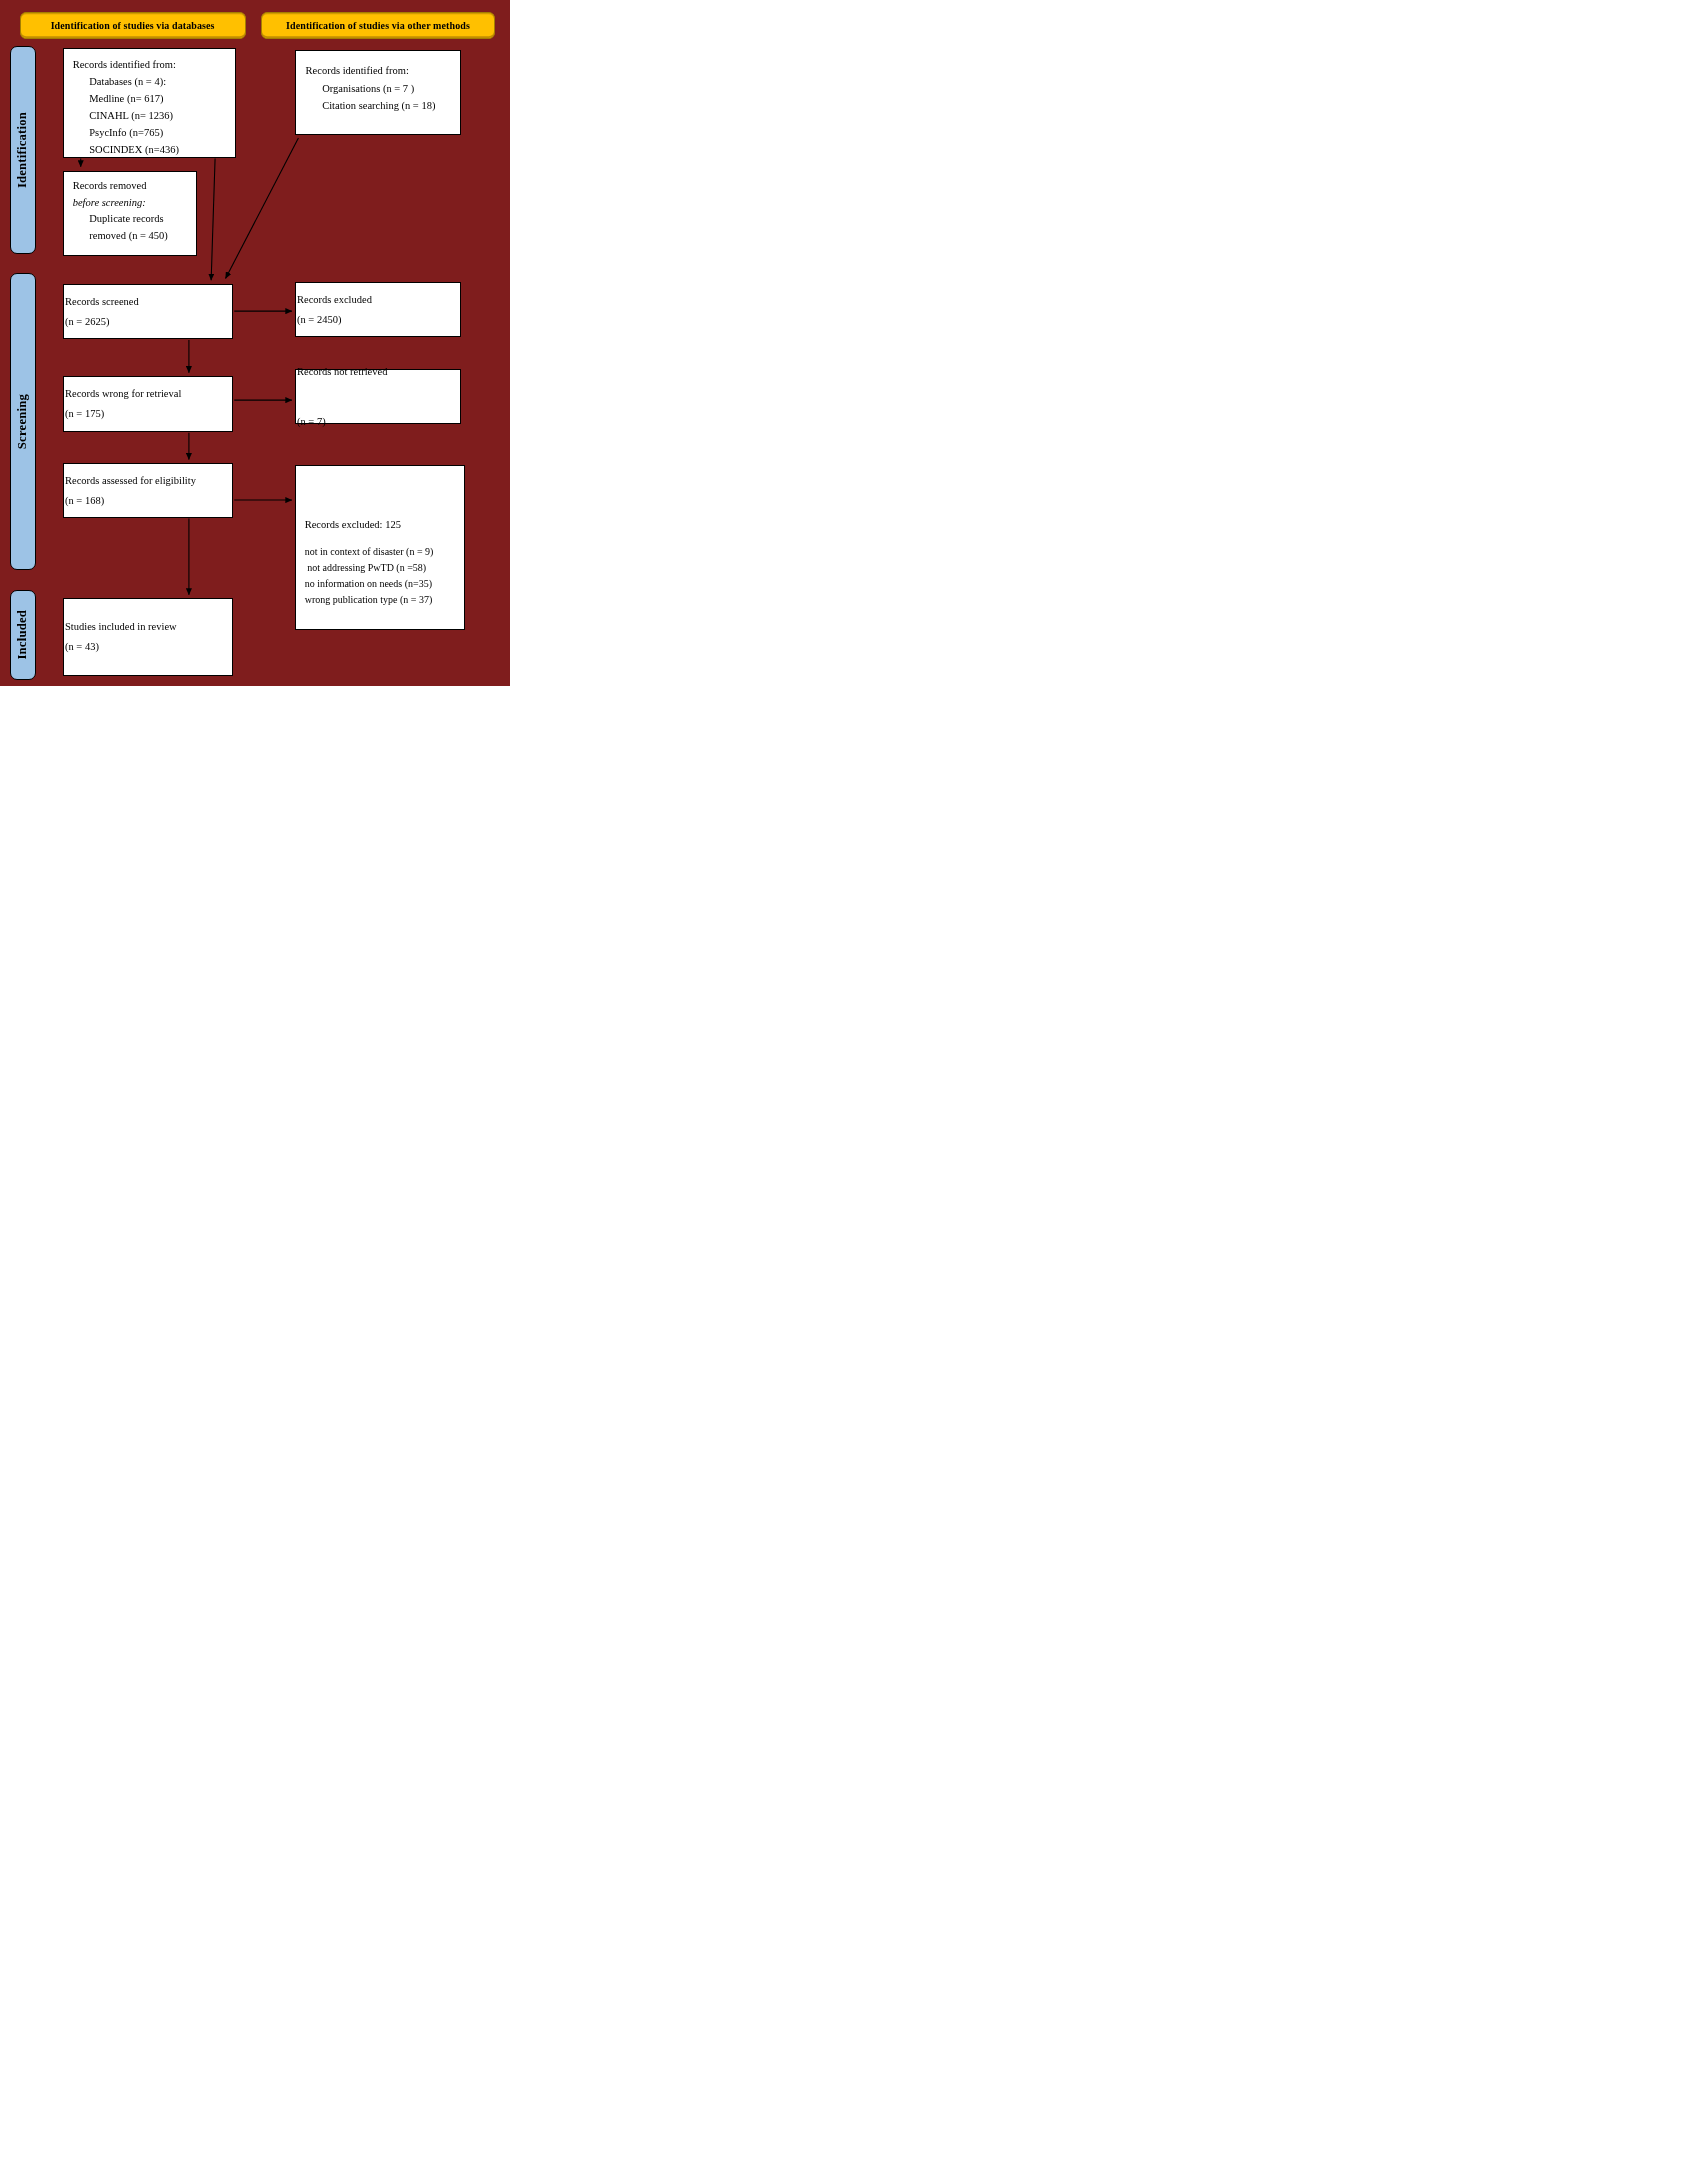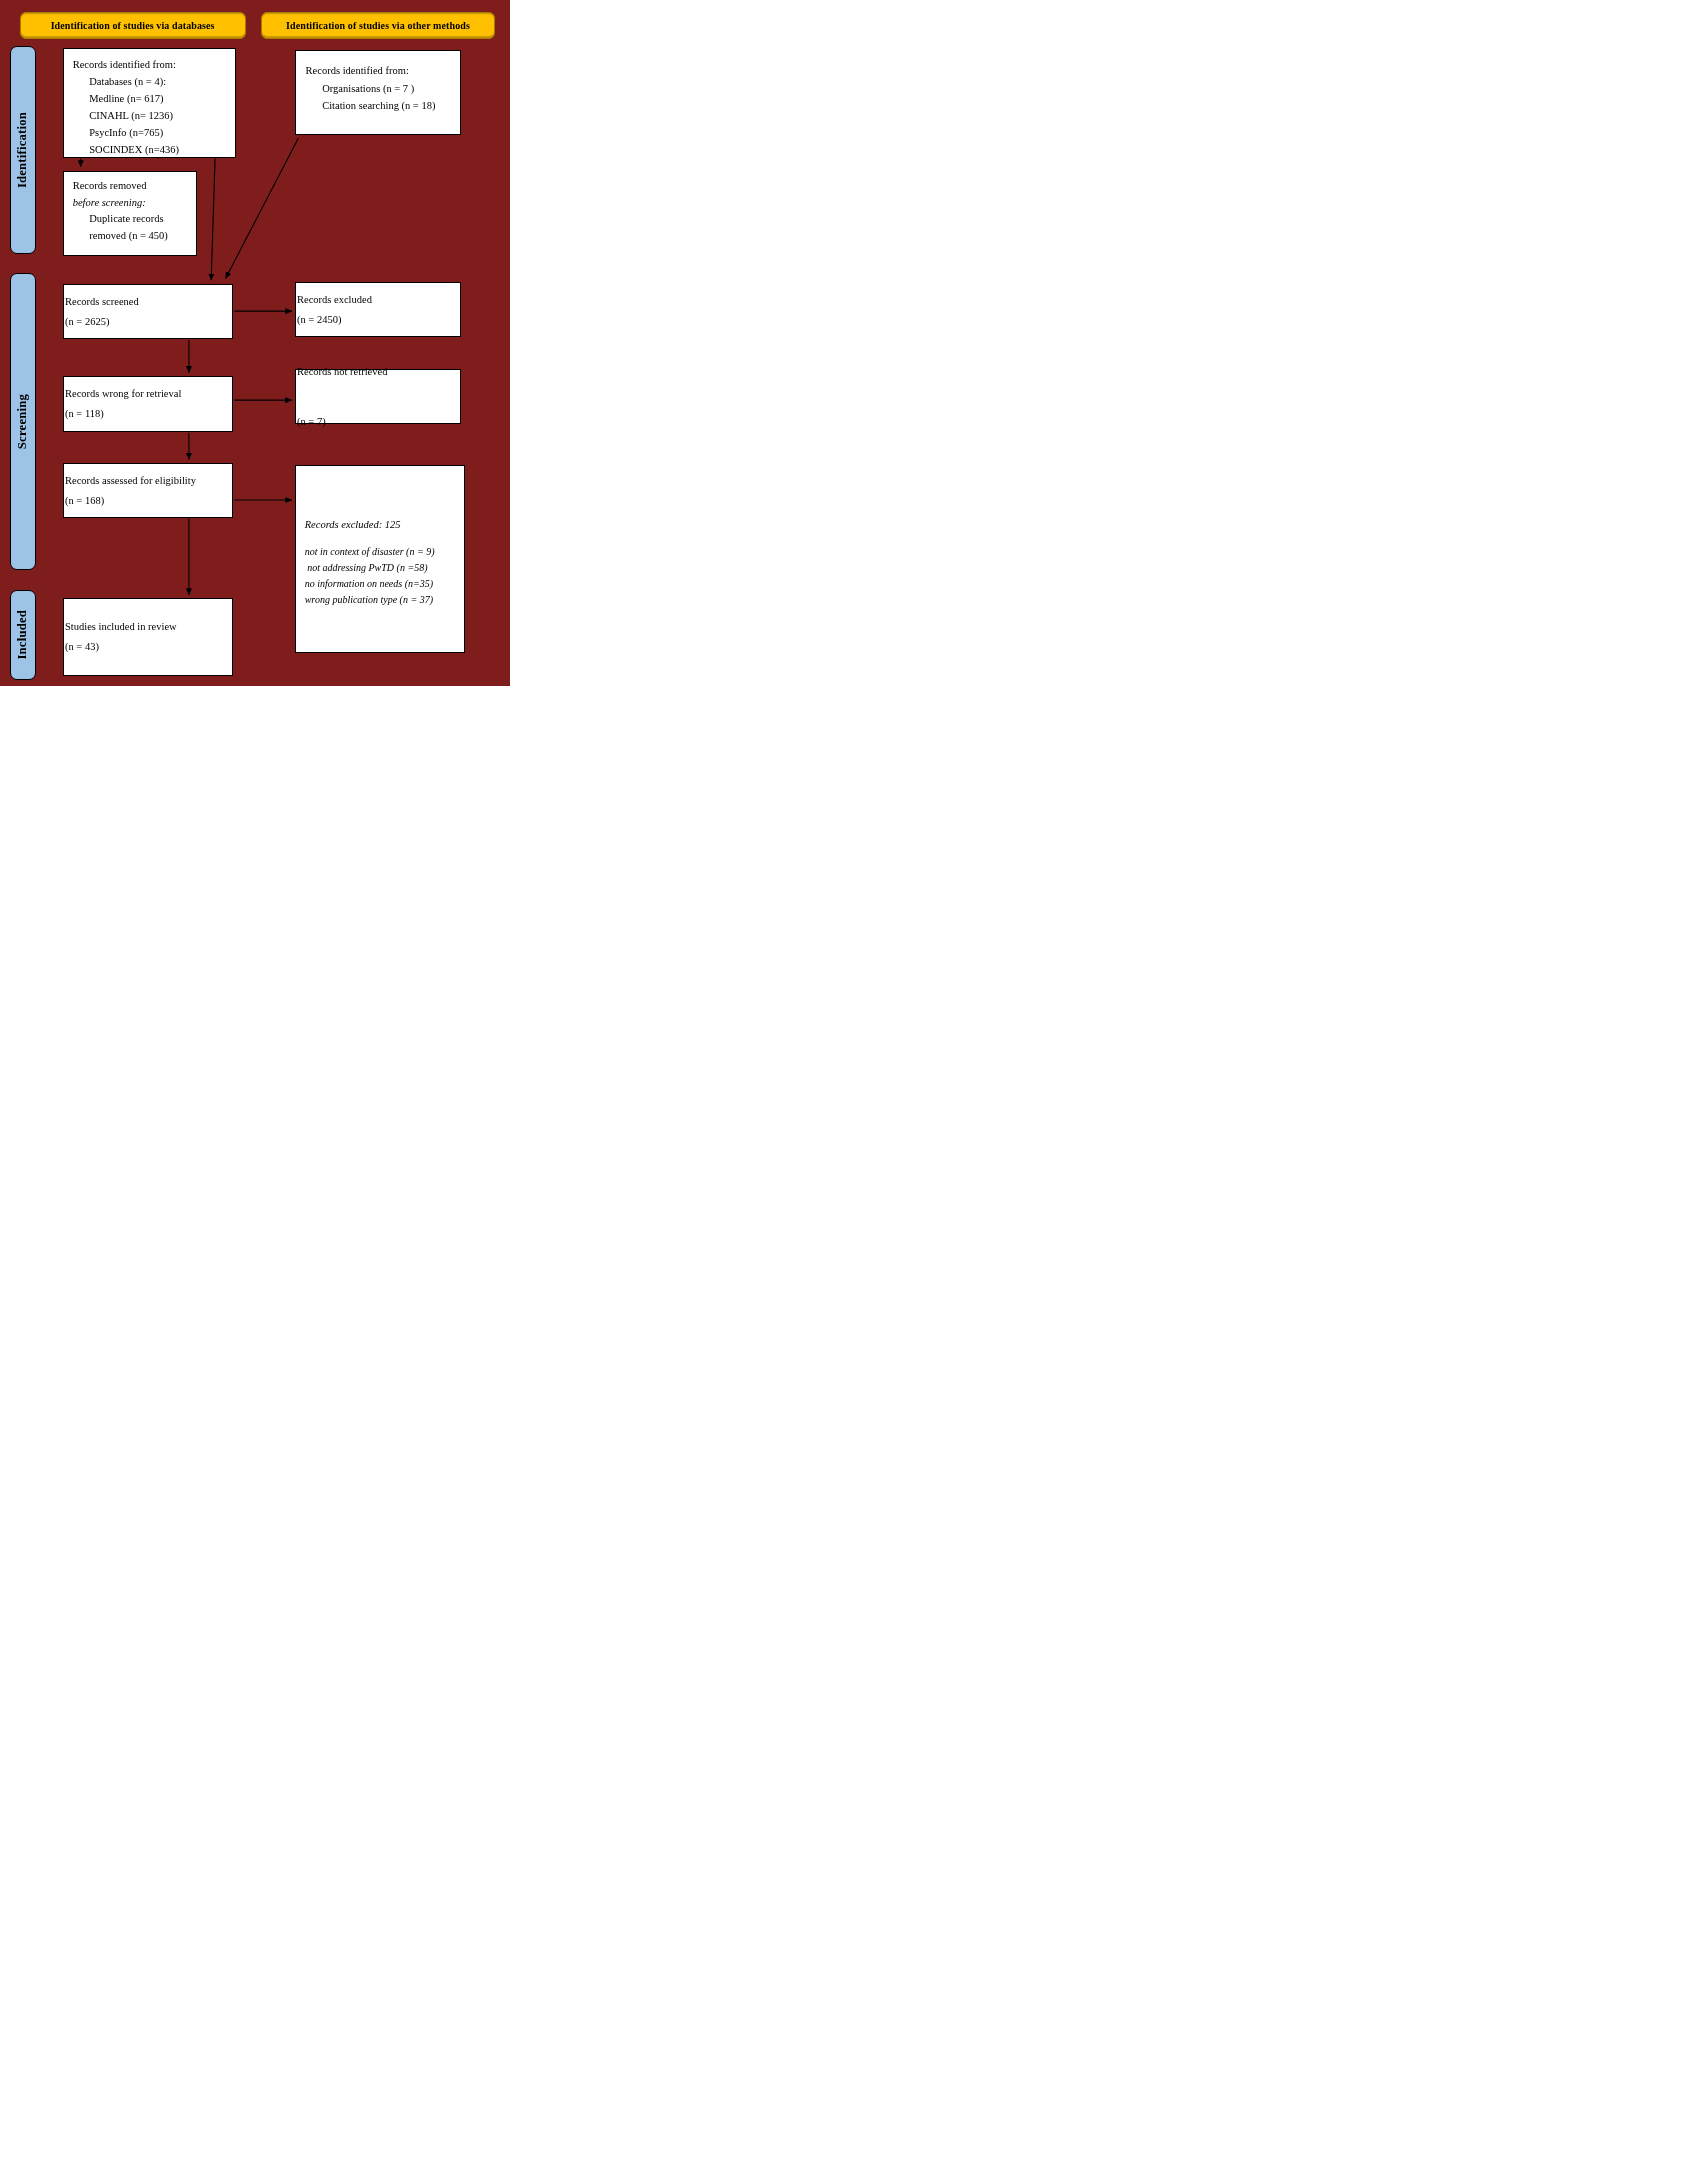--- a/index.html
+++ b/index.html
@@ -56,21 +56,21 @@
   .pair{display:flex;flex-direction:column;justify-content:center;padding-left:1px;}
   .pair .ln{line-height:20px;}
 
   .box-c{left:63px;top:284px;width:170px;height:55px;}
   .box-d{left:295px;top:282px;width:166px;height:55px;}
   .box-e{left:63px;top:376px;width:170px;height:56px;}
   .box-f{left:295px;top:369px;width:166px;height:55px;gap:30px;}
   .box-g{left:63px;top:463px;width:170px;height:55px;}
   .box-i{left:63px;top:598px;width:170px;height:78px;}
 
-  .box-h{left:295px;top:465px;width:170px;height:188px;padding:51px 2.6px 0 8.7px;font-style:italic;}
+  .box-h{left:295px;top:465px;width:170px;height:165px;padding:51px 2.6px 0 8.7px;}
   .box-h .title{line-height:16.6px;margin-bottom:10.5px;font-size:10.5px;}
   .box-h .ln{line-height:16px;font-size:10px;}
 
   svg.arrows{position:absolute;left:0;top:0;width:510px;height:686px;pointer-events:none;}
   svg.arrows line{stroke:var(--c-ink);stroke-width:2.5;}
 </style>
 </head>
 <body>
 
 <div class="canvas">
@@ -136,21 +136,21 @@
     <div class="ln">(n = 2625)</div>
   </div>
 
   <div class="wbox thick pair box-d">
     <div class="ln">Records excluded</div>
     <div class="ln">(n = 2450)</div>
   </div>
 
   <div class="wbox thick pair box-e">
     <div class="ln">Records wrong for retrieval</div>
-    <div class="ln">(n = 118)</div>
+    <div class="ln">(n = 175)</div>
   </div>
 
   <div class="wbox thick pair box-f">
     <div class="ln">Records not retrieved</div>
     <div class="ln">(n = 7)</div>
   </div>
 
   <div class="wbox thick pair box-g">
     <div class="ln">Records assessed for eligibility</div>
     <div class="ln">(n = 168)</div>

